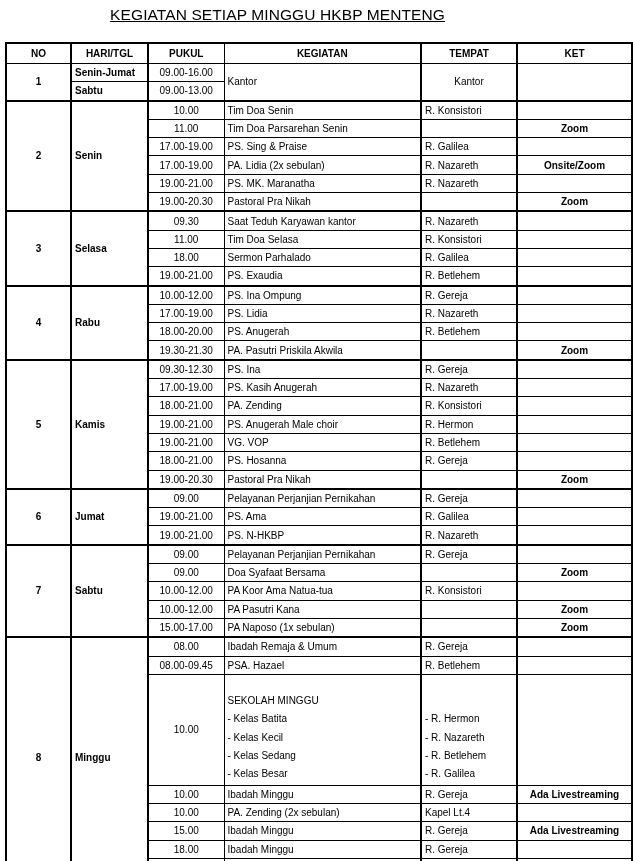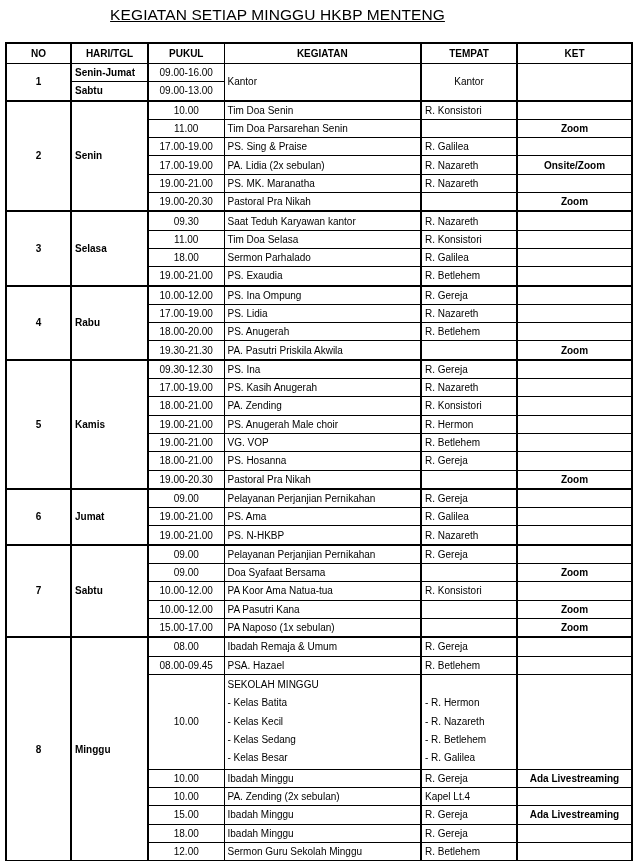--- a/index.html
+++ b/index.html
@@ -19,21 +19,21 @@
   .keg { text-align: left; }
   .tempat { text-align: left; }
   .tempat.center { text-align: center; }
   .ket { text-align: center; font-weight: bold; }
   tr.group-end td { border-bottom: 2px solid #000; }
   td.grp { border-bottom: 2px solid #000; }
   td.first-col { border-left: 2px solid #000; }
   td.last-col, th.last-col { border-right: 2px solid #000; }
   th.first-col { border-left: 2px solid #000; }
   td.thick-r, th.thick-r { border-right: 2px solid #000; }
-  .multi { line-height: 18.4px; padding-top: 1px; padding-bottom: 1px; vertical-align: top; }
+  .multi { line-height: 18.4px; padding-top: 17px; padding-bottom: 1px; vertical-align: top; }
   .multi div { height: 18.4px; }
 </style>
 </head>
 <body>
 
 <div class="title">KEGIATAN SETIAP MINGGU HKBP MENTENG</div>
 
 <table>
   <colgroup>
     <col style="width:65px">

